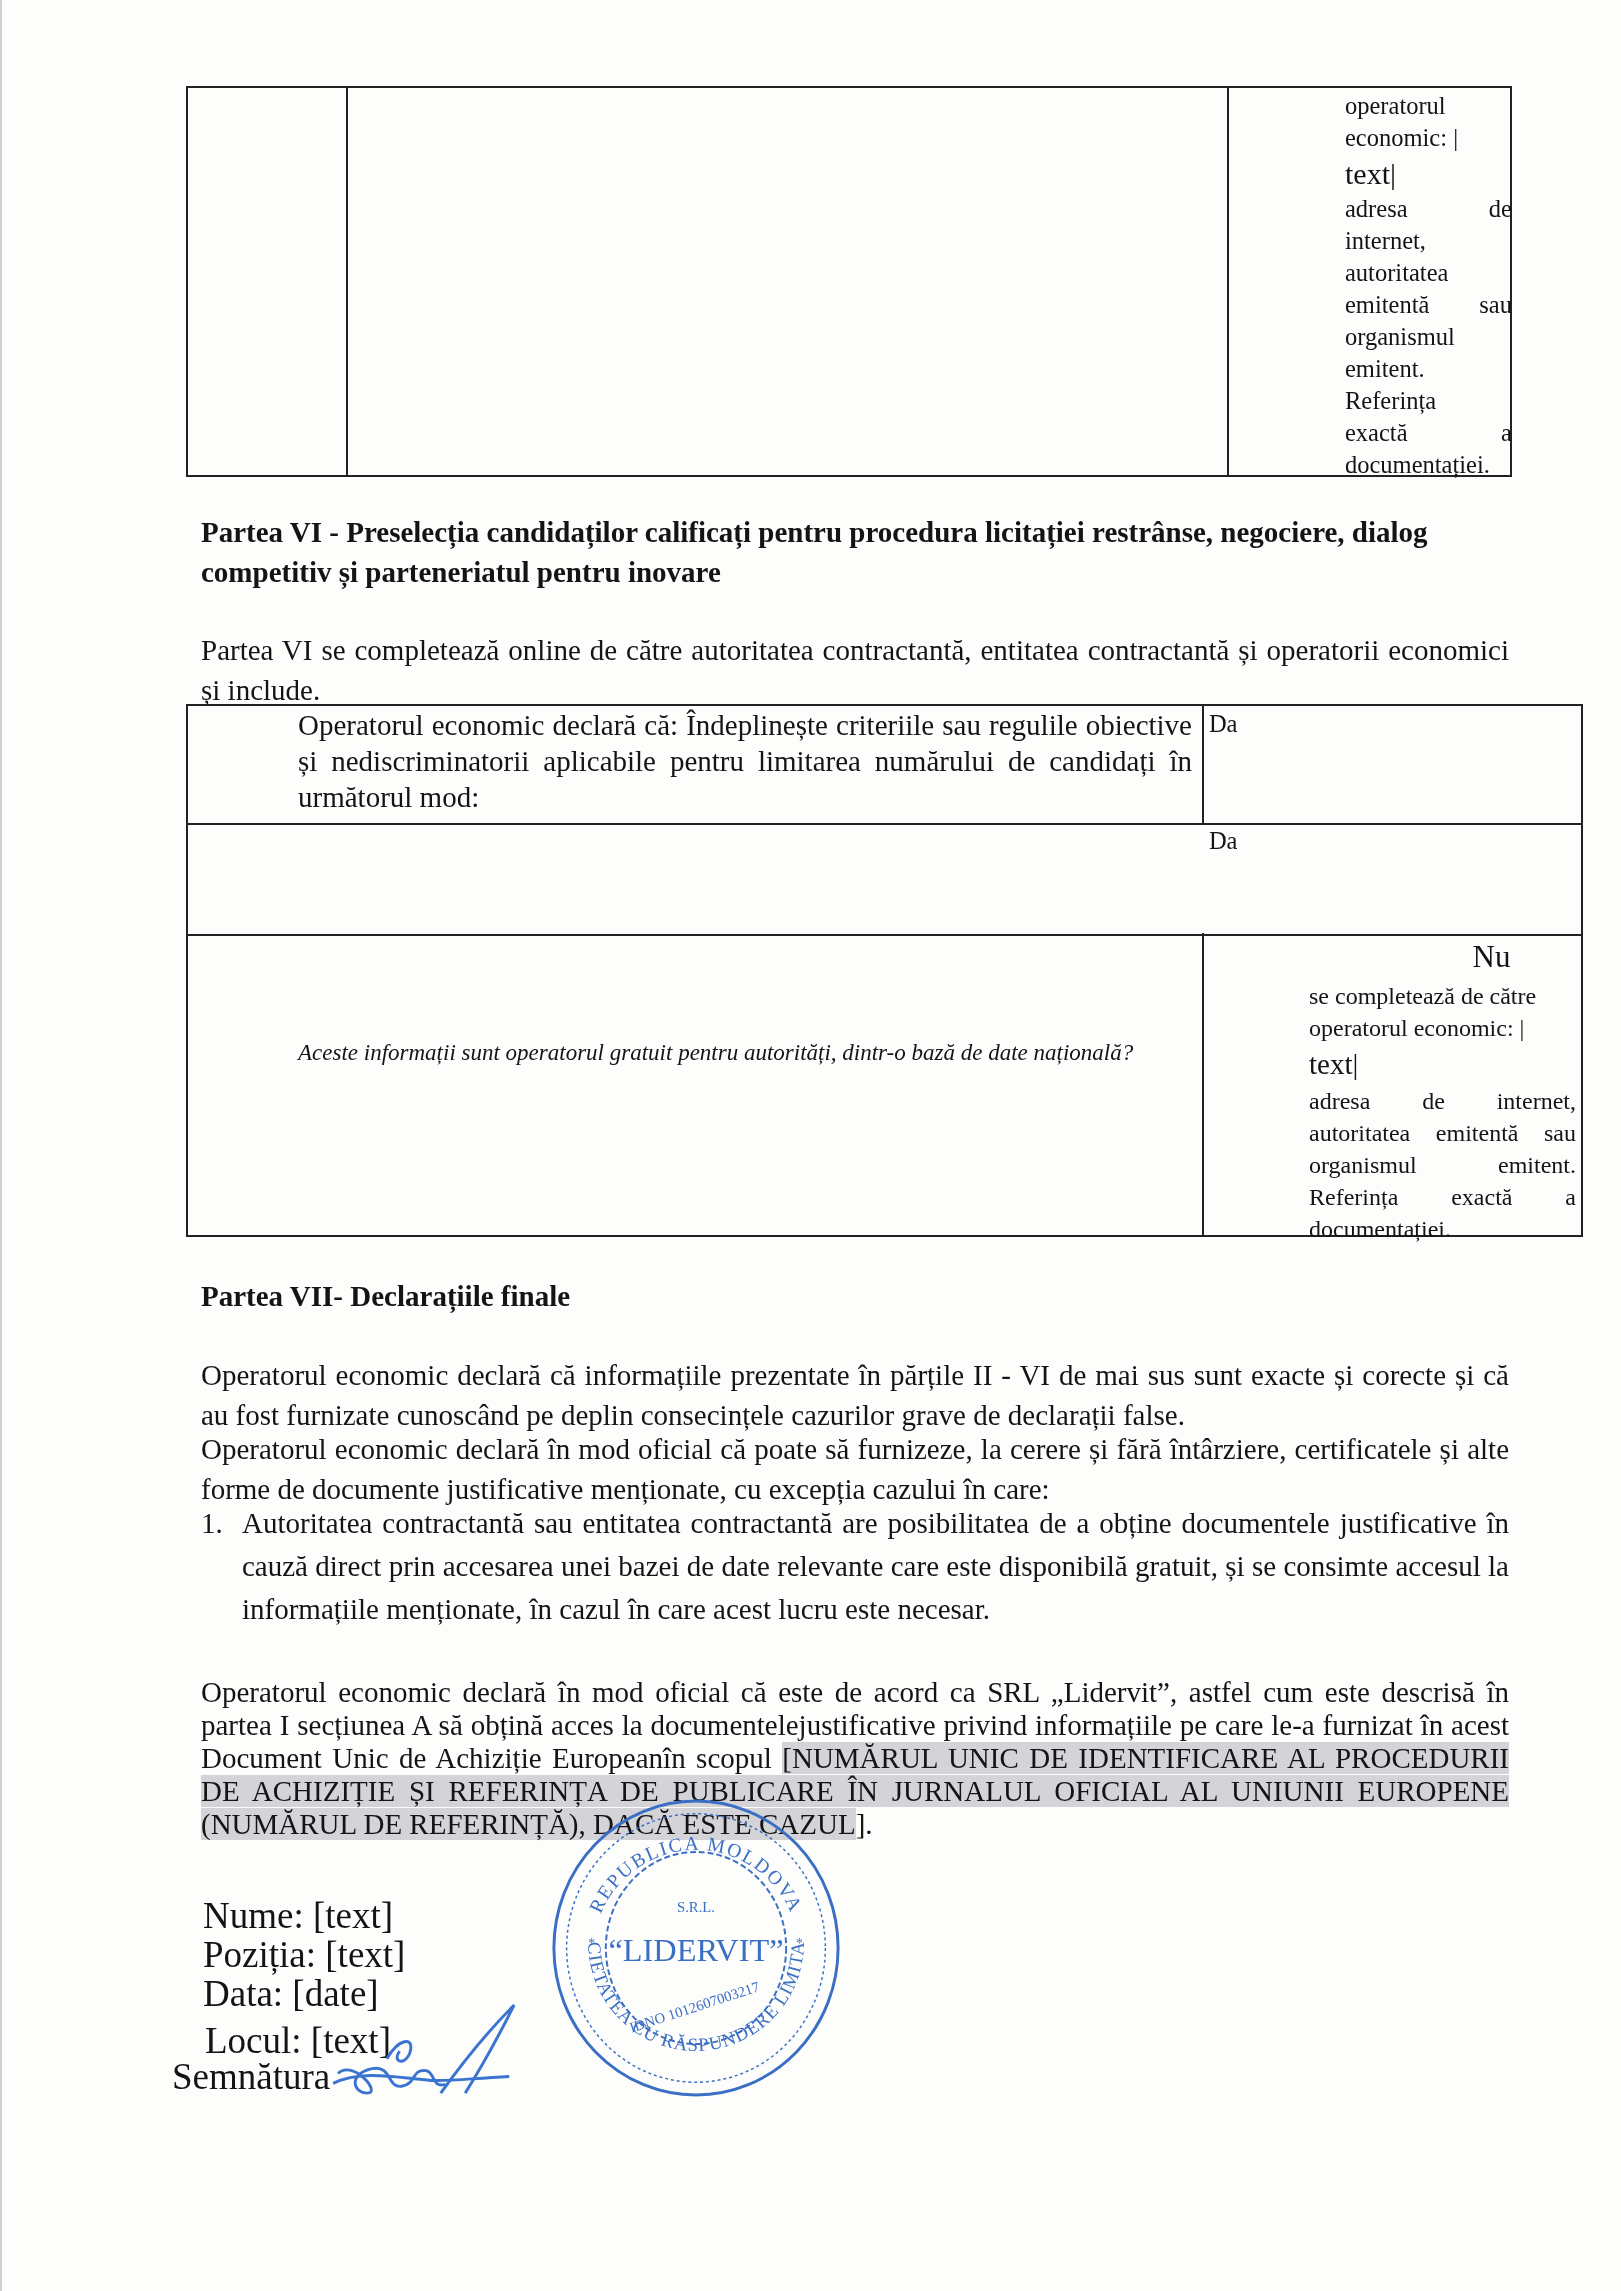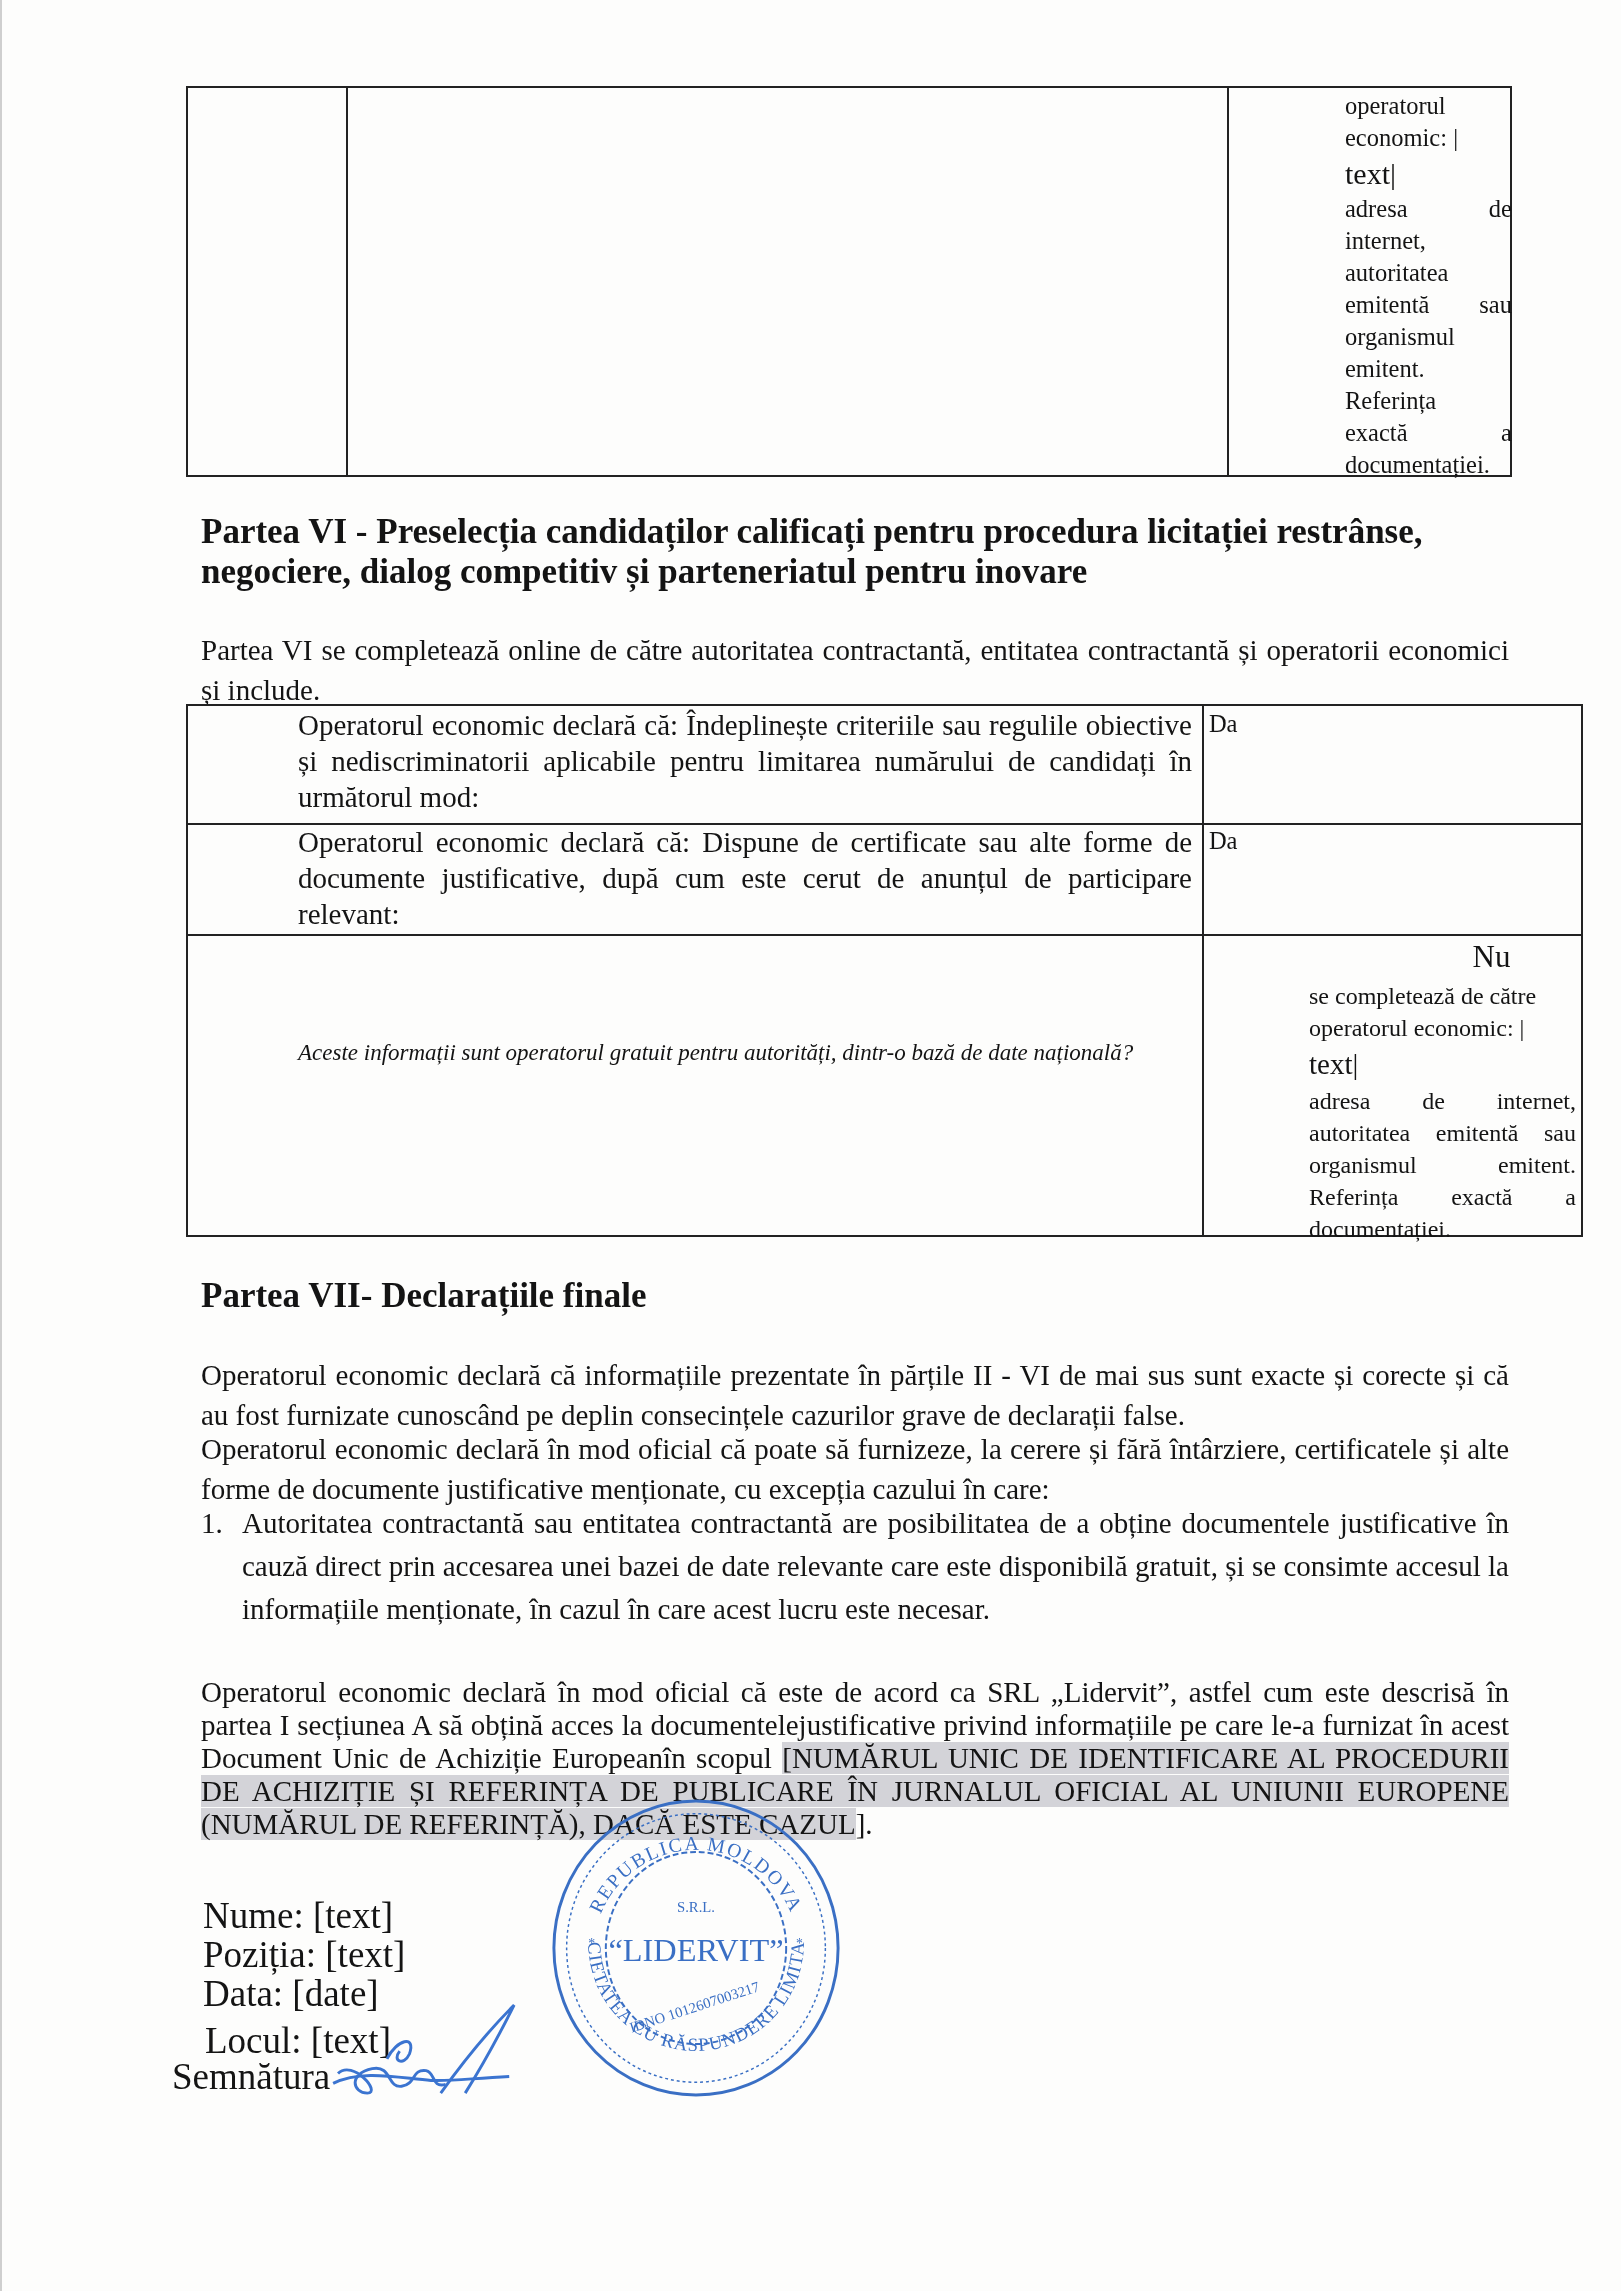--- a/index.html
+++ b/index.html
@@ -10,21 +10,21 @@
   .abs { position: absolute; }
   
   .t1 { left: 186px; top: 86px; width: 1326px; height: 391px; border: 2px solid #222; box-sizing: border-box; text-decoration: underline; }
   .t1 .c1 { position: absolute; left: 0; top: 0; bottom: 0; width: 158px; border-right: 2px solid #222; }
   .t1 .c3 { position: absolute; left: 1039px; top: 0; bottom: 0; right: 0; border-left: 2px solid #222; }
   .t1 .c3 .txt { position: absolute; left: 116px; top: 2px; width: 167px; font-size: 24.5px; line-height: 32px; text-align: justify; }
   .t1 .c3 .txt .big { font-size: 30px; line-height: 39px; display: block; }
   .t1 .c3 .txt .line { display: block; text-align-last: justify; }
   .t1 .c3 .txt .line.last { text-align-last: left; }
 
-  h2.part { position: absolute; margin: 0; font-weight: bold; font-size: 35px; line-height: 40px; left: 201px; width: 1308px; }
+  h2.part { position: absolute; margin: 0; font-weight: bold; font-size: 29px; line-height: 40px; left: 201px; width: 1308px; }
   .para { position: absolute; left: 201px; width: 1308px; font-size: 29px; line-height: 40px; text-align: justify; }
 
   
   .t2 { left: 186px; top: 704px; width: 1397px; height: 533px; border: 2px solid #222; box-sizing: border-box; }
   .t2 .row { position: absolute; left: 0; right: 0; border-bottom: 2px solid #222; }
   .t2 .row.last { border-bottom: none; }
   .t2 .lcell { position: absolute; left: 0; top: 0; bottom: 0; width: 1014px; border-right: 2px solid #222; }
   .t2 .rcell { position: absolute; left: 1016px; top: 0; bottom: 0; right: 0; }
   .t2 .q { position: absolute; left: 110px; top: 1px; width: 894px; font-size: 29px; line-height: 36px; text-align: justify; }
   .t2 .ans { position: absolute; left: 4.9px; top: 3.9px; font-size: 24.5px; }
@@ -77,23 +77,20 @@
 <div class="abs t2">
   <div class="row" style="top:0; height:117px;">
     <div class="lcell">
       <div class="q">Operatorul economic declară că: Îndeplinește criteriile sau regulile obiective și nediscriminatorii aplicabile pentru limitarea numărului de candidați în următorul mod:</div>
     </div>
     <div class="rcell">
       <div class="ans">Da</div>
     </div>
   </div>
   <div class="row" style="top:117px; height:111px;">
-    <div class="lcell">
-      <div class="q">Operatorul economic declară că: Dispune de certificate sau alte forme de documente justificative, după cum este cerut de anunțul de participare relevant:</div>
-    </div>
     <div class="rcell">
       <div class="ans">Da</div>
     </div>
   </div>
   <div class="row last" style="top:227px; bottom:0;">
     <div class="lcell">
       <div class="italic-q">Aceste informații sunt operatorul gratuit pentru autorități, dintr-o bază de date națională?</div>
     </div>
     <div class="rcell">
       <div class="nu-block">

